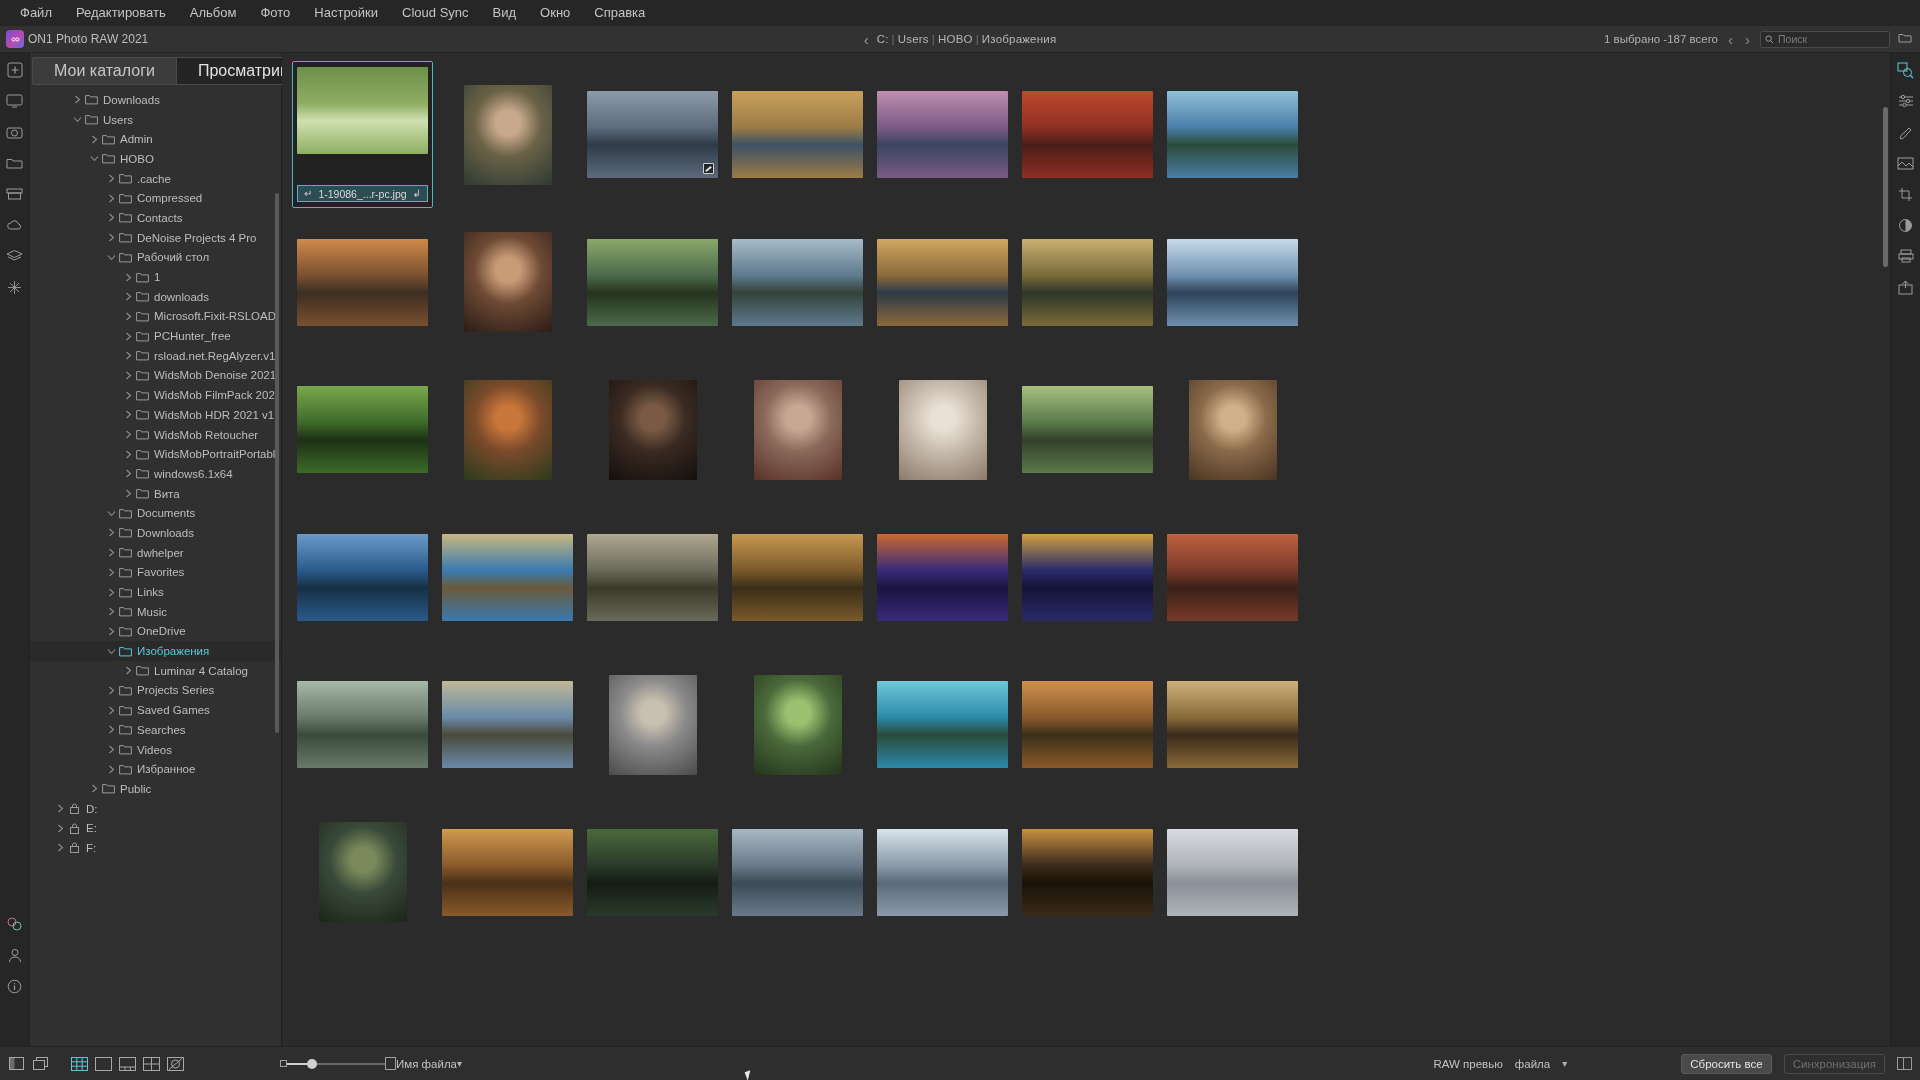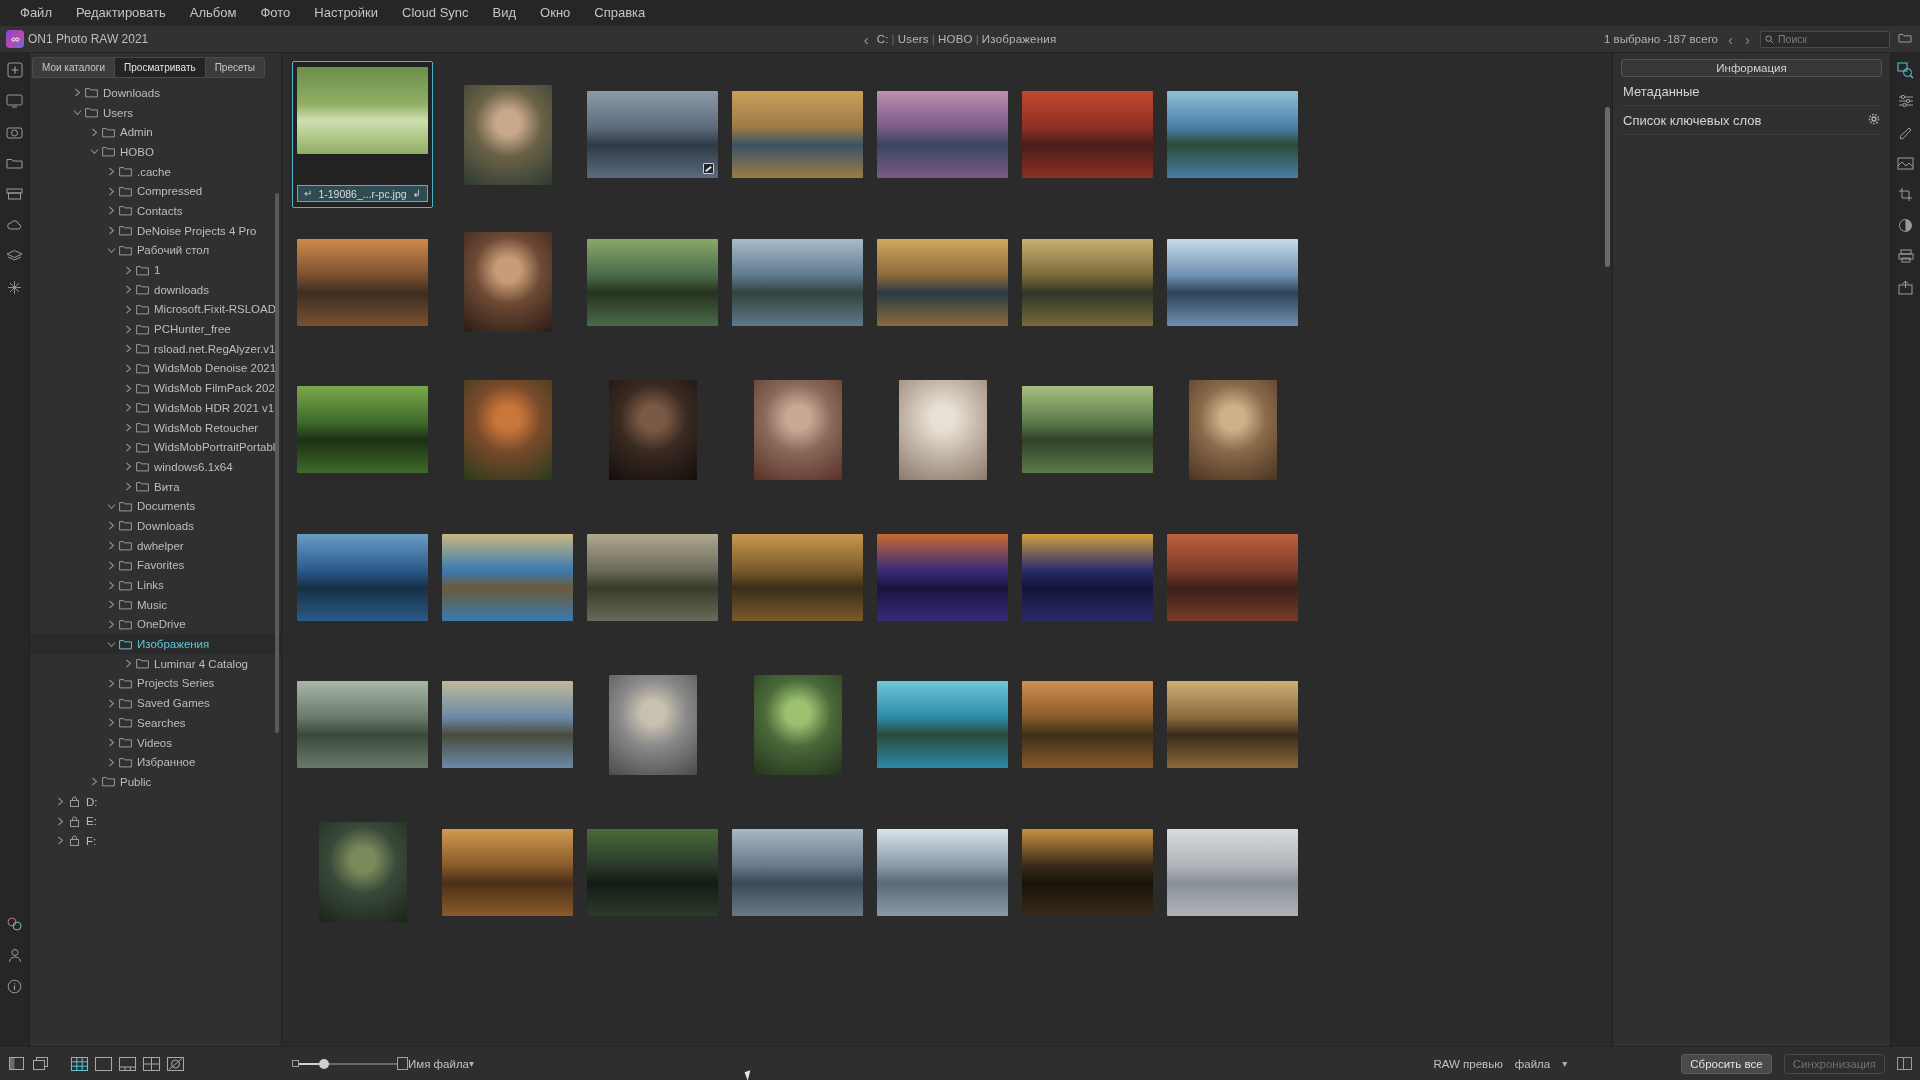--- a/index.html
+++ b/index.html
@@ -74,21 +74,21 @@
 
   
   .treepanel {
     width: 252px; background: #303030; flex: none; display: flex;
     flex-direction: column; border-right: 1px solid #1f1f1f; position: relative;
   }
   .tabs {
     display: flex; padding: 4px 2px 4px 2px; gap: 0; flex: none;
   }
   .tab {
-    font-size: 10px; padding: 4px 9px; color: #c6c6c6; background: #3c3c3c;
+    font-size: 16px; padding: 4px 21px; color: #c6c6c6; background: #3c3c3c;
     border: 1px solid #4a4a4a; border-right: none; white-space: nowrap;
   }
   .tab:first-child { border-radius: 3px 0 0 3px; }
   .tab:last-child { border-radius: 0 3px 3px 0; border-right: 1px solid #4a4a4a; }
   .tab.active { background: #242424; color: #e2e2e2; }
 
   .tree {
     flex: 1; overflow: hidden; position: relative; padding-top: 1px;
   }
   .node {
@@ -177,21 +177,21 @@
 
   
   .bottombar {
     height: 34px; background: #2e2e2e; border-top: 1px solid #242424;
     display: flex; align-items: center; flex: none; position: relative;
   }
   .bb-left { display: flex; align-items: center; gap: 7px; padding-left: 8px; }
   .bb-ico { width: 17px; height: 15px; color: #a8a8a8; display: flex; align-items: center; justify-content: center; }
   .bb-ico.act { color: #5cc8d8; }
   .bb-center {
-    position: absolute; left: 292px; display: flex; align-items: center; 
+    position: absolute; left: 280px; display: flex; align-items: center; 
   }
   .sq-sm { width: 7px; height: 7px; border: 1px solid #a0a0a0; }
   .sq-lg { width: 11px; height: 13px; border: 1px solid #a0a0a0; }
   .slider { width: 98px; height: 2px; background: #6a6a6a; position: relative; }
   .slider .knob {
     position: absolute; left: 20px; top: -4px; width: 10px; height: 10px;
     border-radius: 50%; background: #d0d0d0;
   }
   .slider .fill { position: absolute; left: 0; top: 0; height: 2px; width: 22px; background: #d0d0d0; }
   .sortlabel { font-size: 11.5px; color: #c2c2c2; }
@@ -1109,35 +1109,20 @@
           <div class="cell">
     <div class="thumb" style="width:131px;height:87px;background:
     linear-gradient(180deg, #d8dce0 0%, #b0b4b8 42%, #8a9098 62%, #b0b4b8 100%);">
       
     </div>
   </div>
         </div>
       <div class="grid-scroll"></div>
     </div>
 
-    <div class="rightpanel">
-      <div class="info-btn">Информация</div>
-      <div class="panel-row">
-        <span>Метаданные</span>
-      </div>
-      <div class="panel-row">
-        <span>Список ключевых слов</span>
-        <span class="gear">
-          <svg width="12" height="12" viewBox="0 0 12 12">
-              <circle cx="6" cy="6" r="2" fill="none" stroke="#b5b5b5" stroke-width="1.3"></circle>
-              <circle cx="6" cy="6" r="4.6" fill="none" stroke="#b5b5b5" stroke-width="1.3" stroke-dasharray="1.6 1.6"></circle>
-            </svg>
-        </span>
-      </div>
-    </div>
 
     <div class="rightrail">
       <div class="rail-ico act">
           <svg width="17" height="17" viewBox="0 0 17 17">
             <rect x="1" y="1" width="9" height="8" fill="none" stroke="#5cc8d8"></rect>
             <circle cx="10.5" cy="10.5" r="4" fill="none" stroke="#5cc8d8"></circle>
             <line x1="13.5" y1="13.5" x2="16" y2="16" stroke="#5cc8d8" stroke-width="1.3"></line>
           </svg>
         </div>
       <div class="rail-ico">

